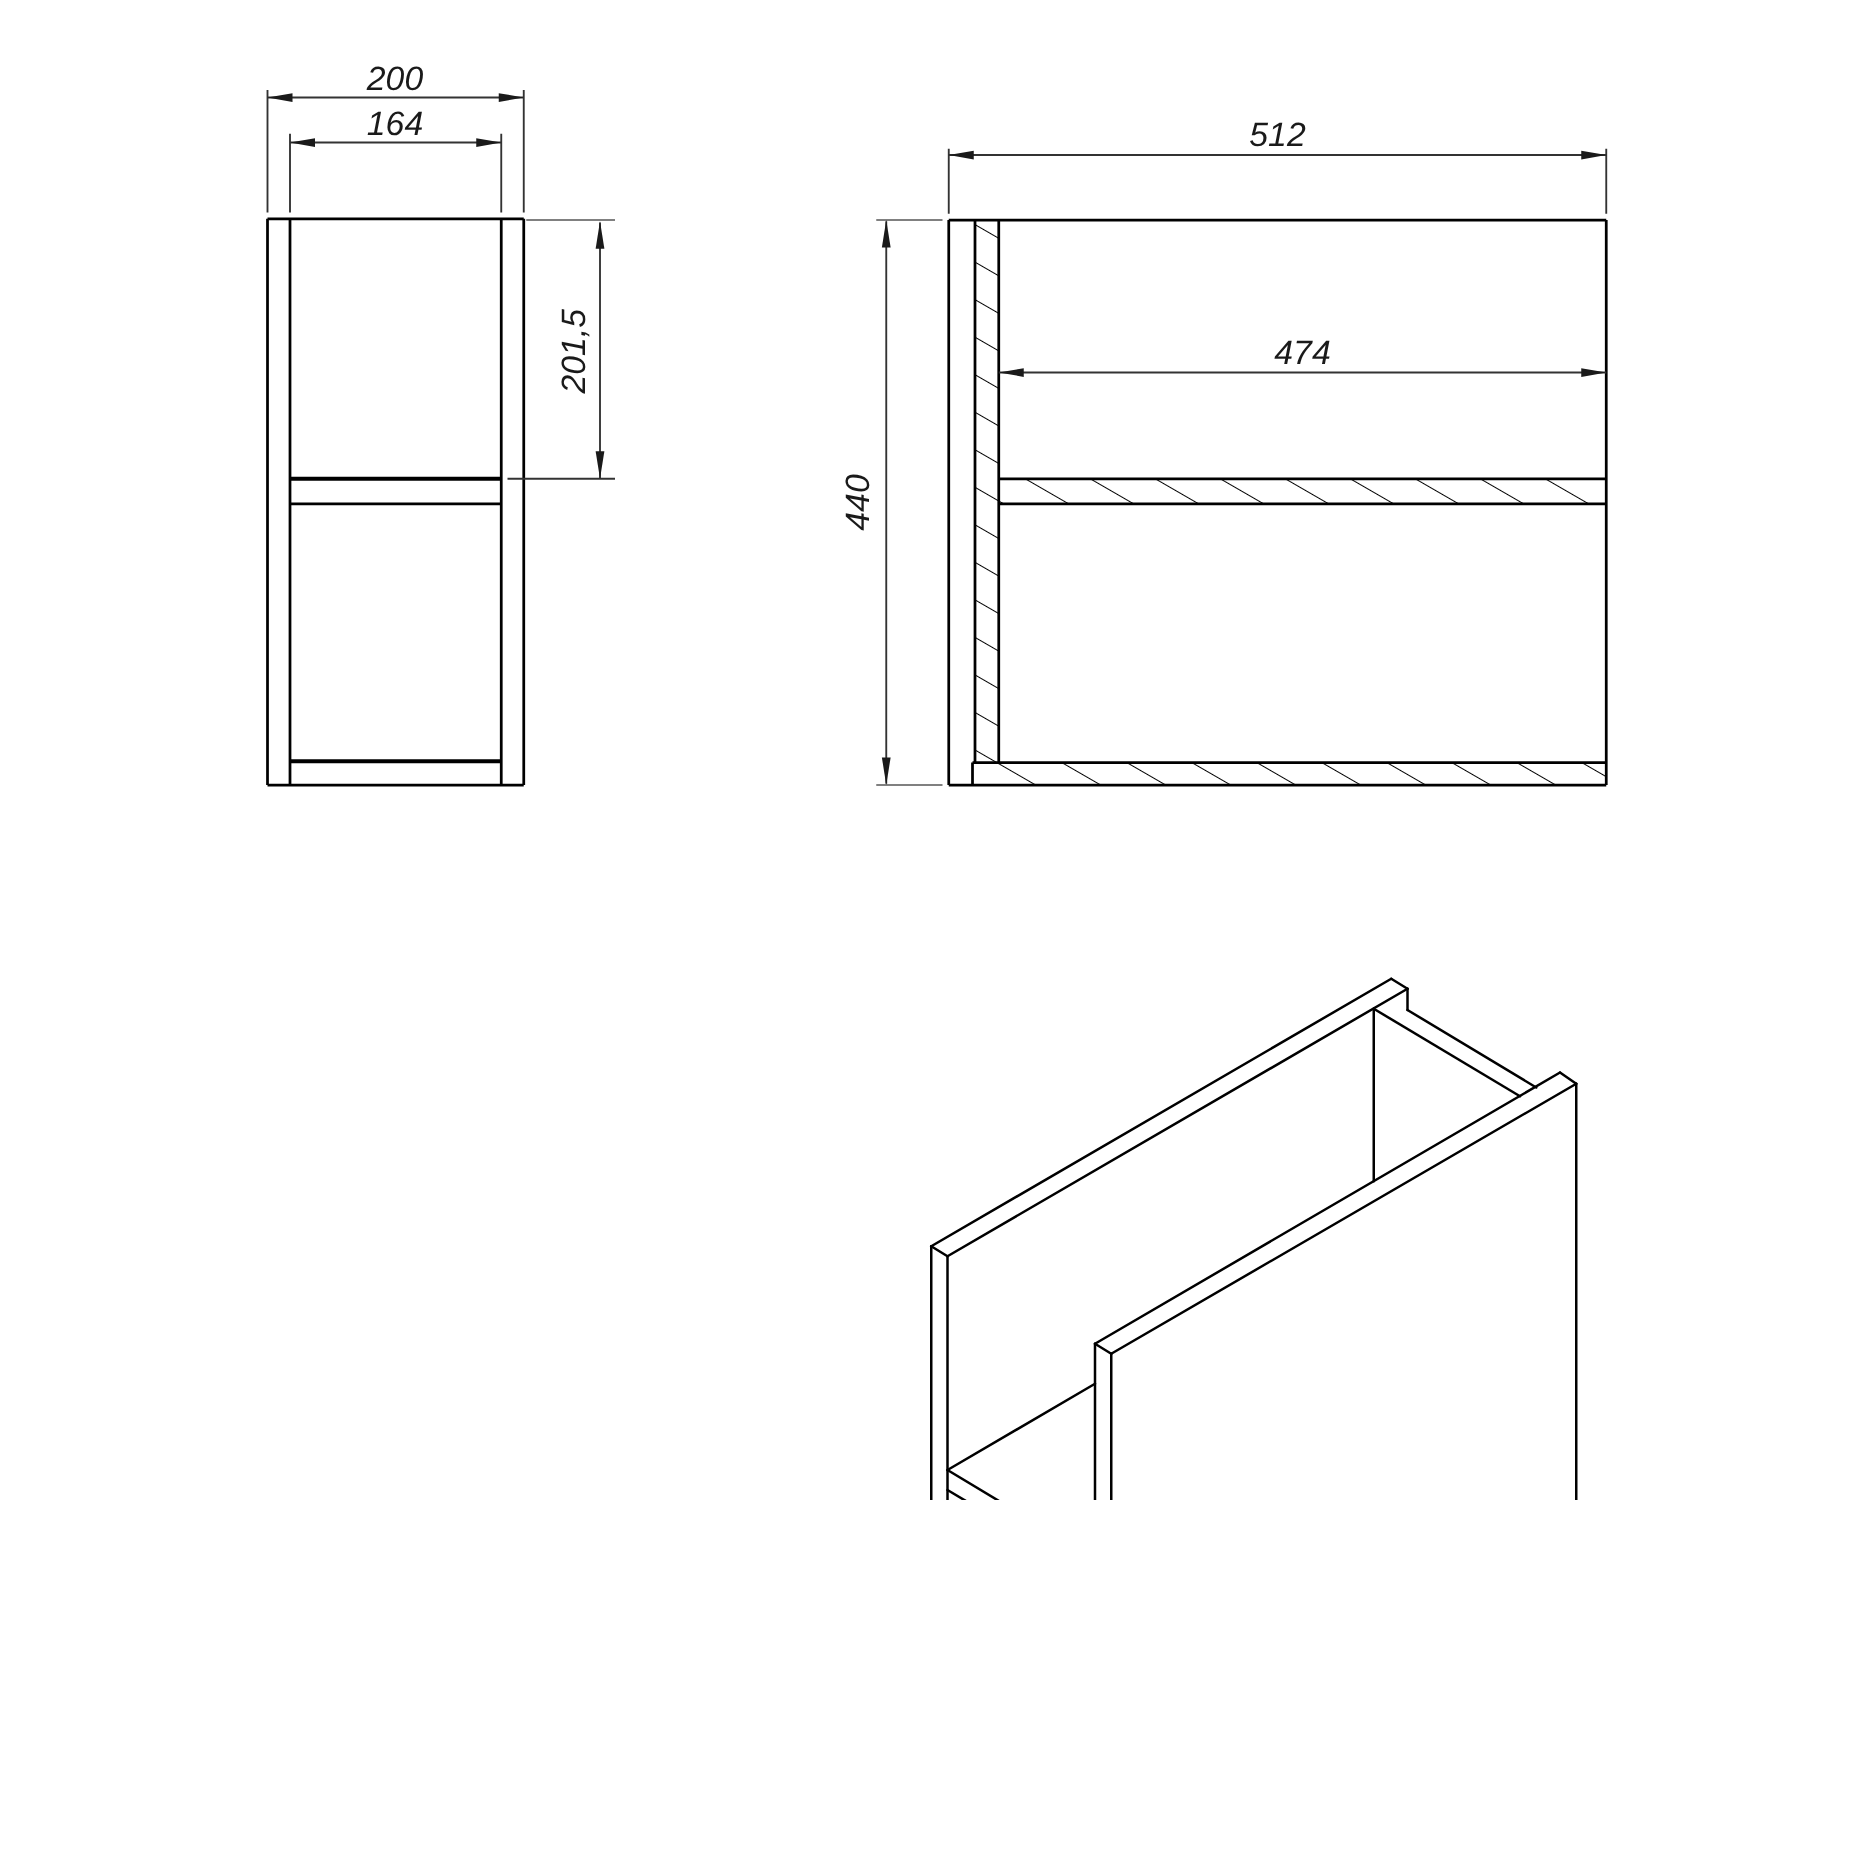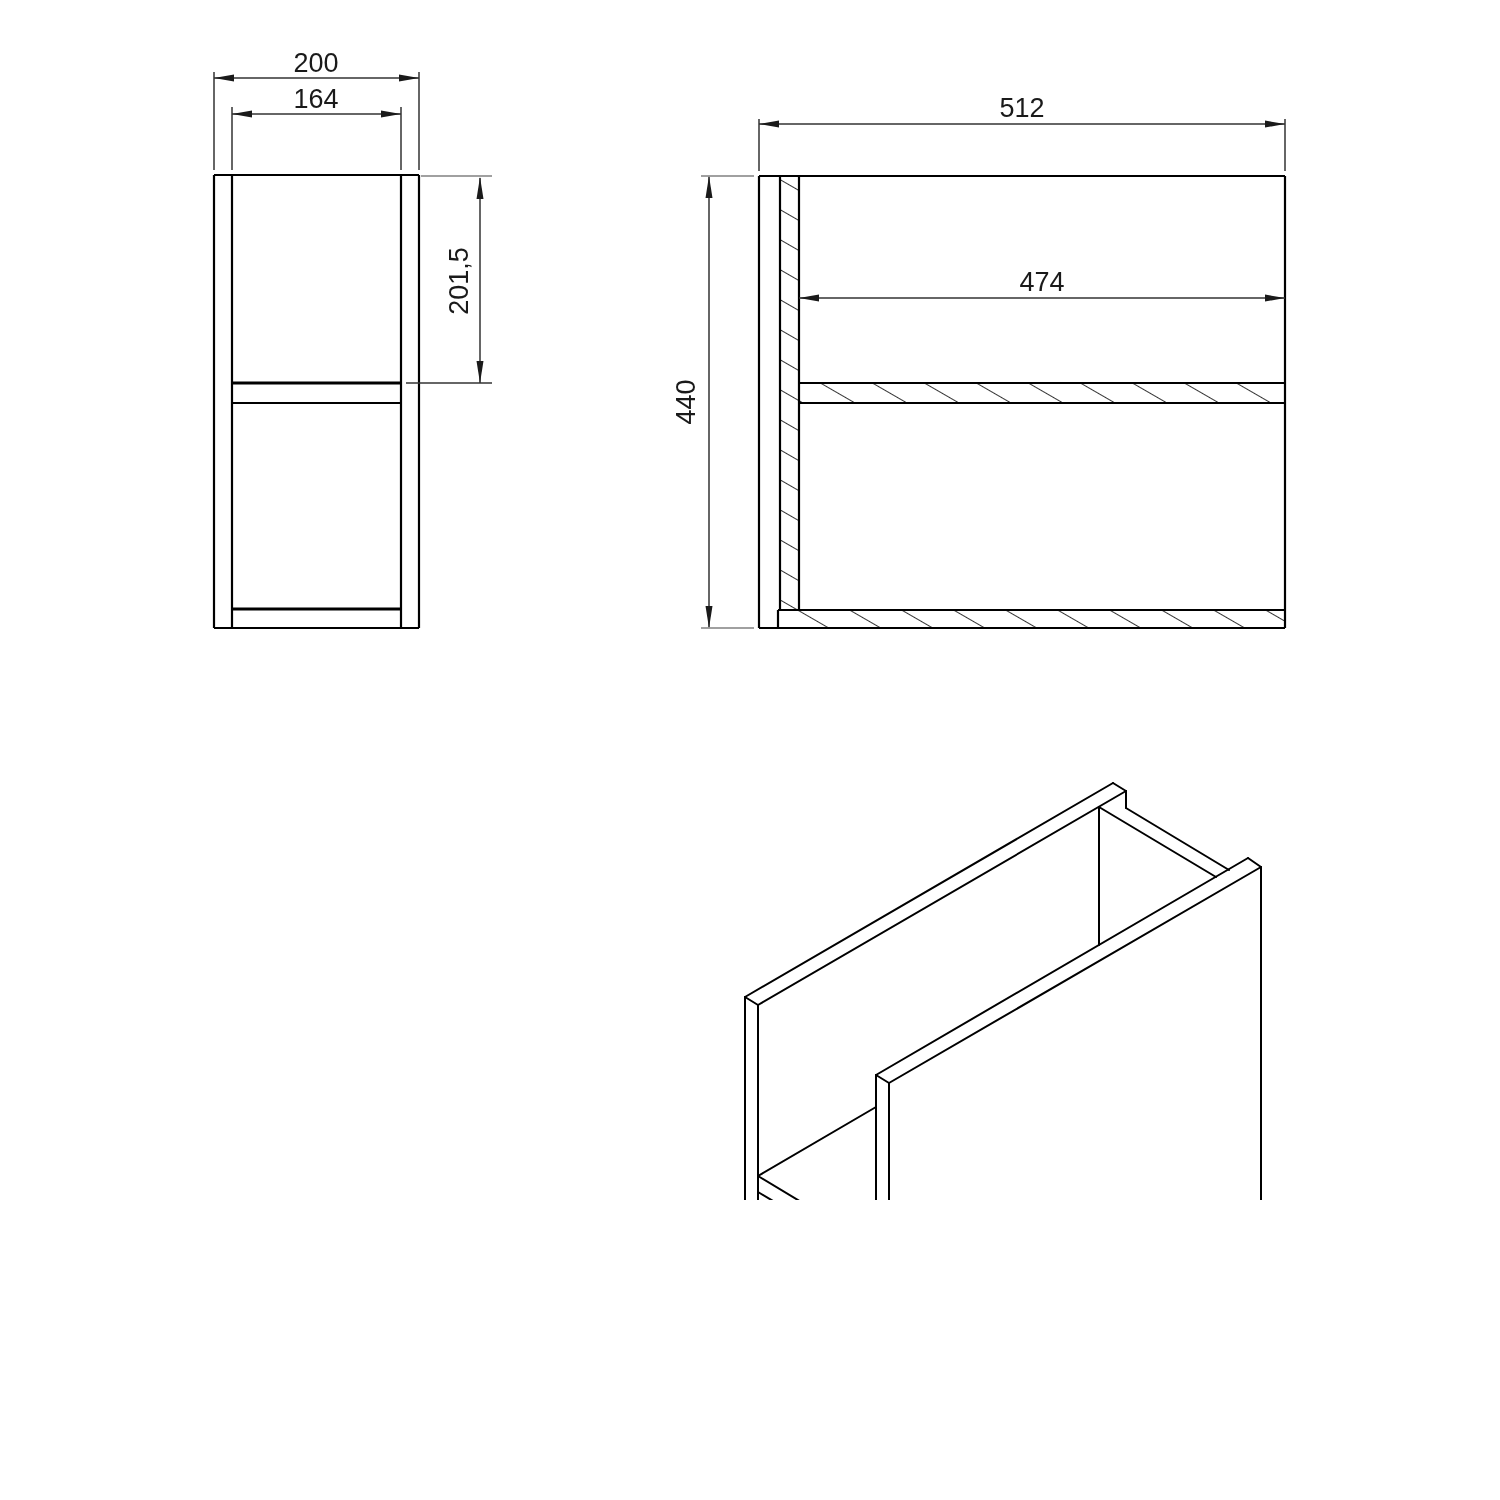--- a/index.html
+++ b/index.html
@@ -7,20 +7,21 @@
     padding:0;
     background:#ffffff;
     font-family:"Liberation Sans", sans-serif;
   }
   .canvas{
     position:relative;
     width:1500px;
     height:1200px;
     background:#ffffff;
     overflow:hidden;
+    font-style:italic;
   }
   svg{display:block}
   text{
     font-family:"Liberation Sans", sans-serif;
     fill:#1a1a1a;
   }
   .dim-text{font-size:27px;}
 </style>
 </head>
 <body>

